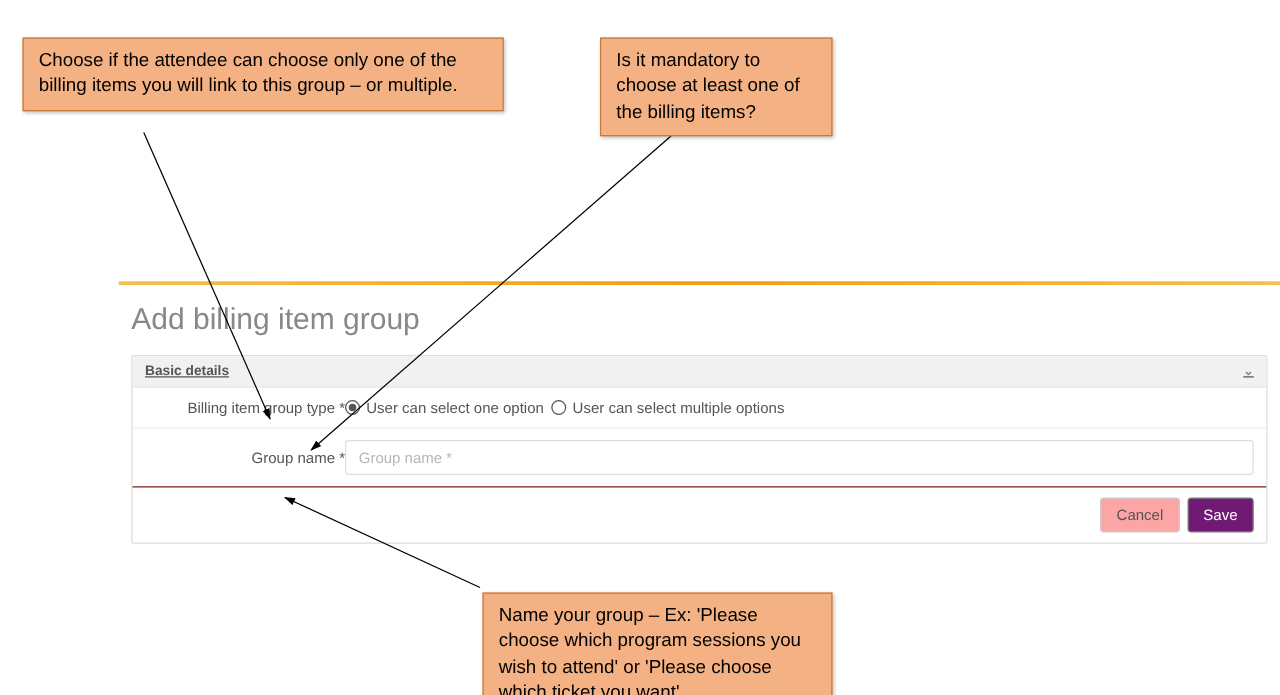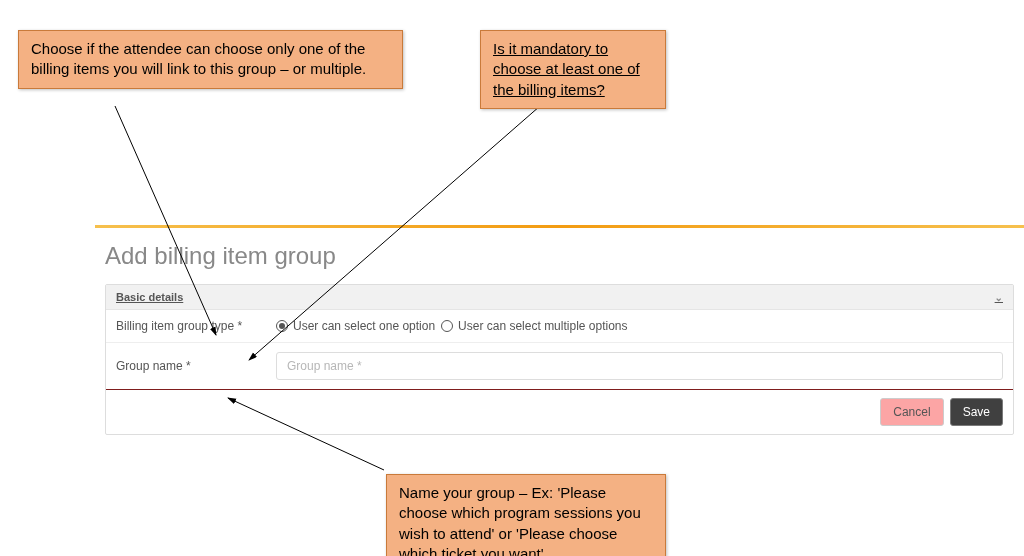--- a/index.html
+++ b/index.html
@@ -16,21 +16,21 @@
     background: #f4b183;
     border: 1px solid #c97a3a;
     padding: 8px 12px;
     font-size: 15px;
     line-height: 1.35;
     color: #000;
     box-shadow: 1px 1px 3px rgba(0,0,0,0.25);
     z-index: 5;
   }
   .callout.c1 { left: 18px; top: 30px; width: 385px; }
-  .callout.c2 { left: 480px; top: 30px; width: 186px; text-decoration: underline; }
+  .callout.c2 { left: 480px; top: 30px; width: 186px; }
   .callout.c3 { left: 386px; top: 474px; width: 280px; }
 
   svg.arrows {
     position: absolute;
     left: 0; top: 0;
     width: 1024px; height: 556px;
     pointer-events: none;
     z-index: 4;
   }
 
@@ -80,20 +80,21 @@
     align-items: center;
     border-bottom: 1px solid #eee;
     padding: 9px 10px;
     font-size: 12px;
     color: #555;
   }
   .form-row:last-of-type { border-bottom: 1px solid #7f1d1d; }
   .form-label {
     width: 160px;
     flex-shrink: 0;
+    text-align: right;
   }
   .form-controls {
     display: flex;
     align-items: center;
     gap: 6px;
   }
   .radio-opt {
     display: flex;
     align-items: center;
     gap: 5px;
@@ -135,21 +136,21 @@
   .btn {
     font-size: 12px;
     padding: 6px 12px;
     border-radius: 3px;
     border: 1px solid #ccc;
     background: #fca5a5;
     color: #555;
     cursor: pointer;
   }
   .btn.primary {
-    background: #404040;
+    background: #701a75;
     border-color: #7a7a7a;
     color: #fff;
   }
 </style>
 </head>
 <body>
 
 <div class="callout c1">Choose if the attendee can choose only one of the billing items you will link to this group – or multiple.</div>
 <div class="callout c2">Is it mandatory to choose at least one of the billing items?</div>
 <div class="callout c3">Name your group – Ex: 'Please choose which program sessions you wish to attend' or 'Please choose which ticket you want'</div>

